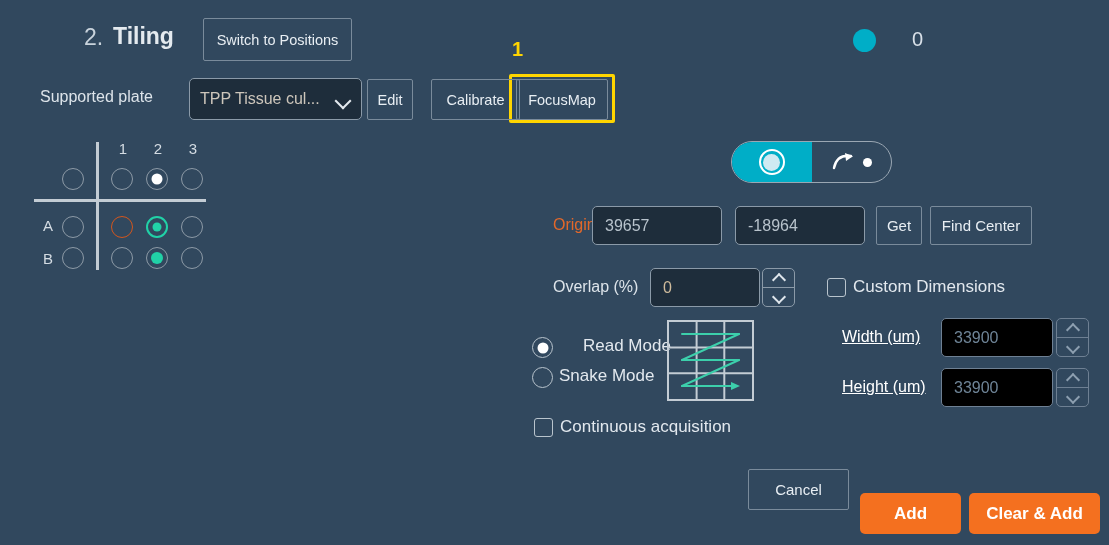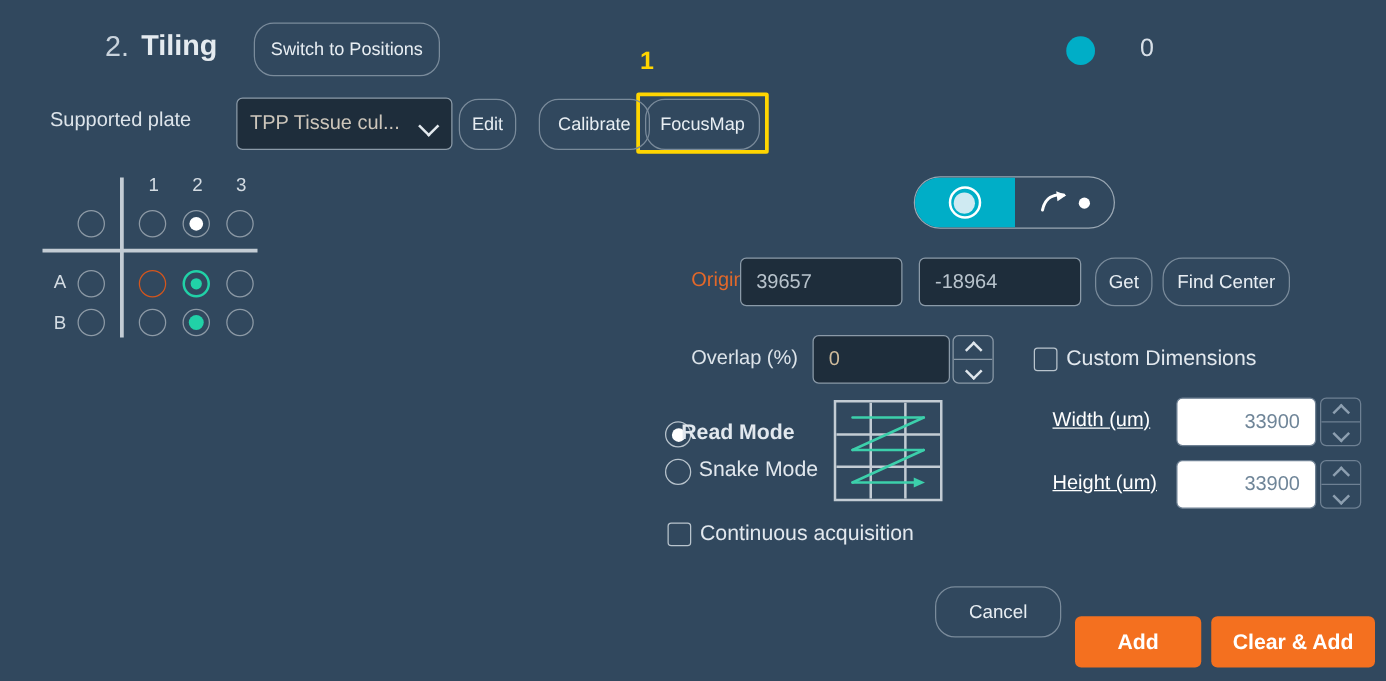--- a/index.html
+++ b/index.html
@@ -30,21 +30,21 @@
   .step-title {
     position: absolute;
     left: 113px; top: 23px;
     font-size: 23px;
     font-weight: bold;
     color: #e4eaef;
   }
   .btn-outline {
     background: transparent;
     border: 1px solid #7a8b9b;
-    border-radius: 16px;
+    border-radius: 2px;
     color: #e8eef3;
     font-family: "Liberation Sans", sans-serif;
     font-size: 14.5px;
     cursor: pointer;
     padding: 0;
     display: flex;
     align-items: center;
     justify-content: center;
   }
   #switch-positions-btn {
@@ -228,24 +228,23 @@
     border: 1px solid #8b9aa8;
     border-radius: 5px;
     color: #b8c3cc;
     font-family: "Liberation Sans", sans-serif;
     font-size: 16px;
     padding: 0 12px;
     outline: none;
   }
   .txt-input.warm { color: #cfbb9c; }
   .txt-input.disabled {
-    background: #ffffff;
+    background: #000000;
     border-color: #6e8093;
     color: #6f8598;
-    text-align: right;
   }
   .spinner {
     position: absolute;
     width: 33px;
     border: 1px solid #8b9aa8;
     border-radius: 5px;
     display: flex;
     flex-direction: column;
     overflow: hidden;
   }
@@ -427,21 +426,21 @@
       <span class="spin-chev down"></span>
     </div>
 </div>
 
 <div class="cbox" style="left:827px; top:278px;"></div>
 <span class="opt-label" style="left:853px; top:277px;">Custom Dimensions</span>
 
 <div class="radio" style="left:532px; top:337px;">
     <span class="rdot"></span>
   </div>
-<span class="opt-label" style="left:545px; top:336px;font-weight:bold;">Read Mode</span>
+<span class="opt-label" style="left:583px; top:336px;">Read Mode</span>
 <div class="radio" style="left:532px; top:367px;"></div>
 <span class="opt-label" style="left:559px; top:366px;">Snake Mode</span>
 
 <div class="read-diagram">
   <svg width="83" height="77" viewBox="0 0 83 77">
     <g stroke="#c3ccd4" stroke-width="2">
       <line x1="27.6" y1="0" x2="27.6" y2="77"></line>
       <line x1="55.3" y1="0" x2="55.3" y2="77"></line>
       <line x1="0" y1="25.6" x2="83" y2="25.6"></line>
       <line x1="0" y1="51.3" x2="83" y2="51.3"></line>

